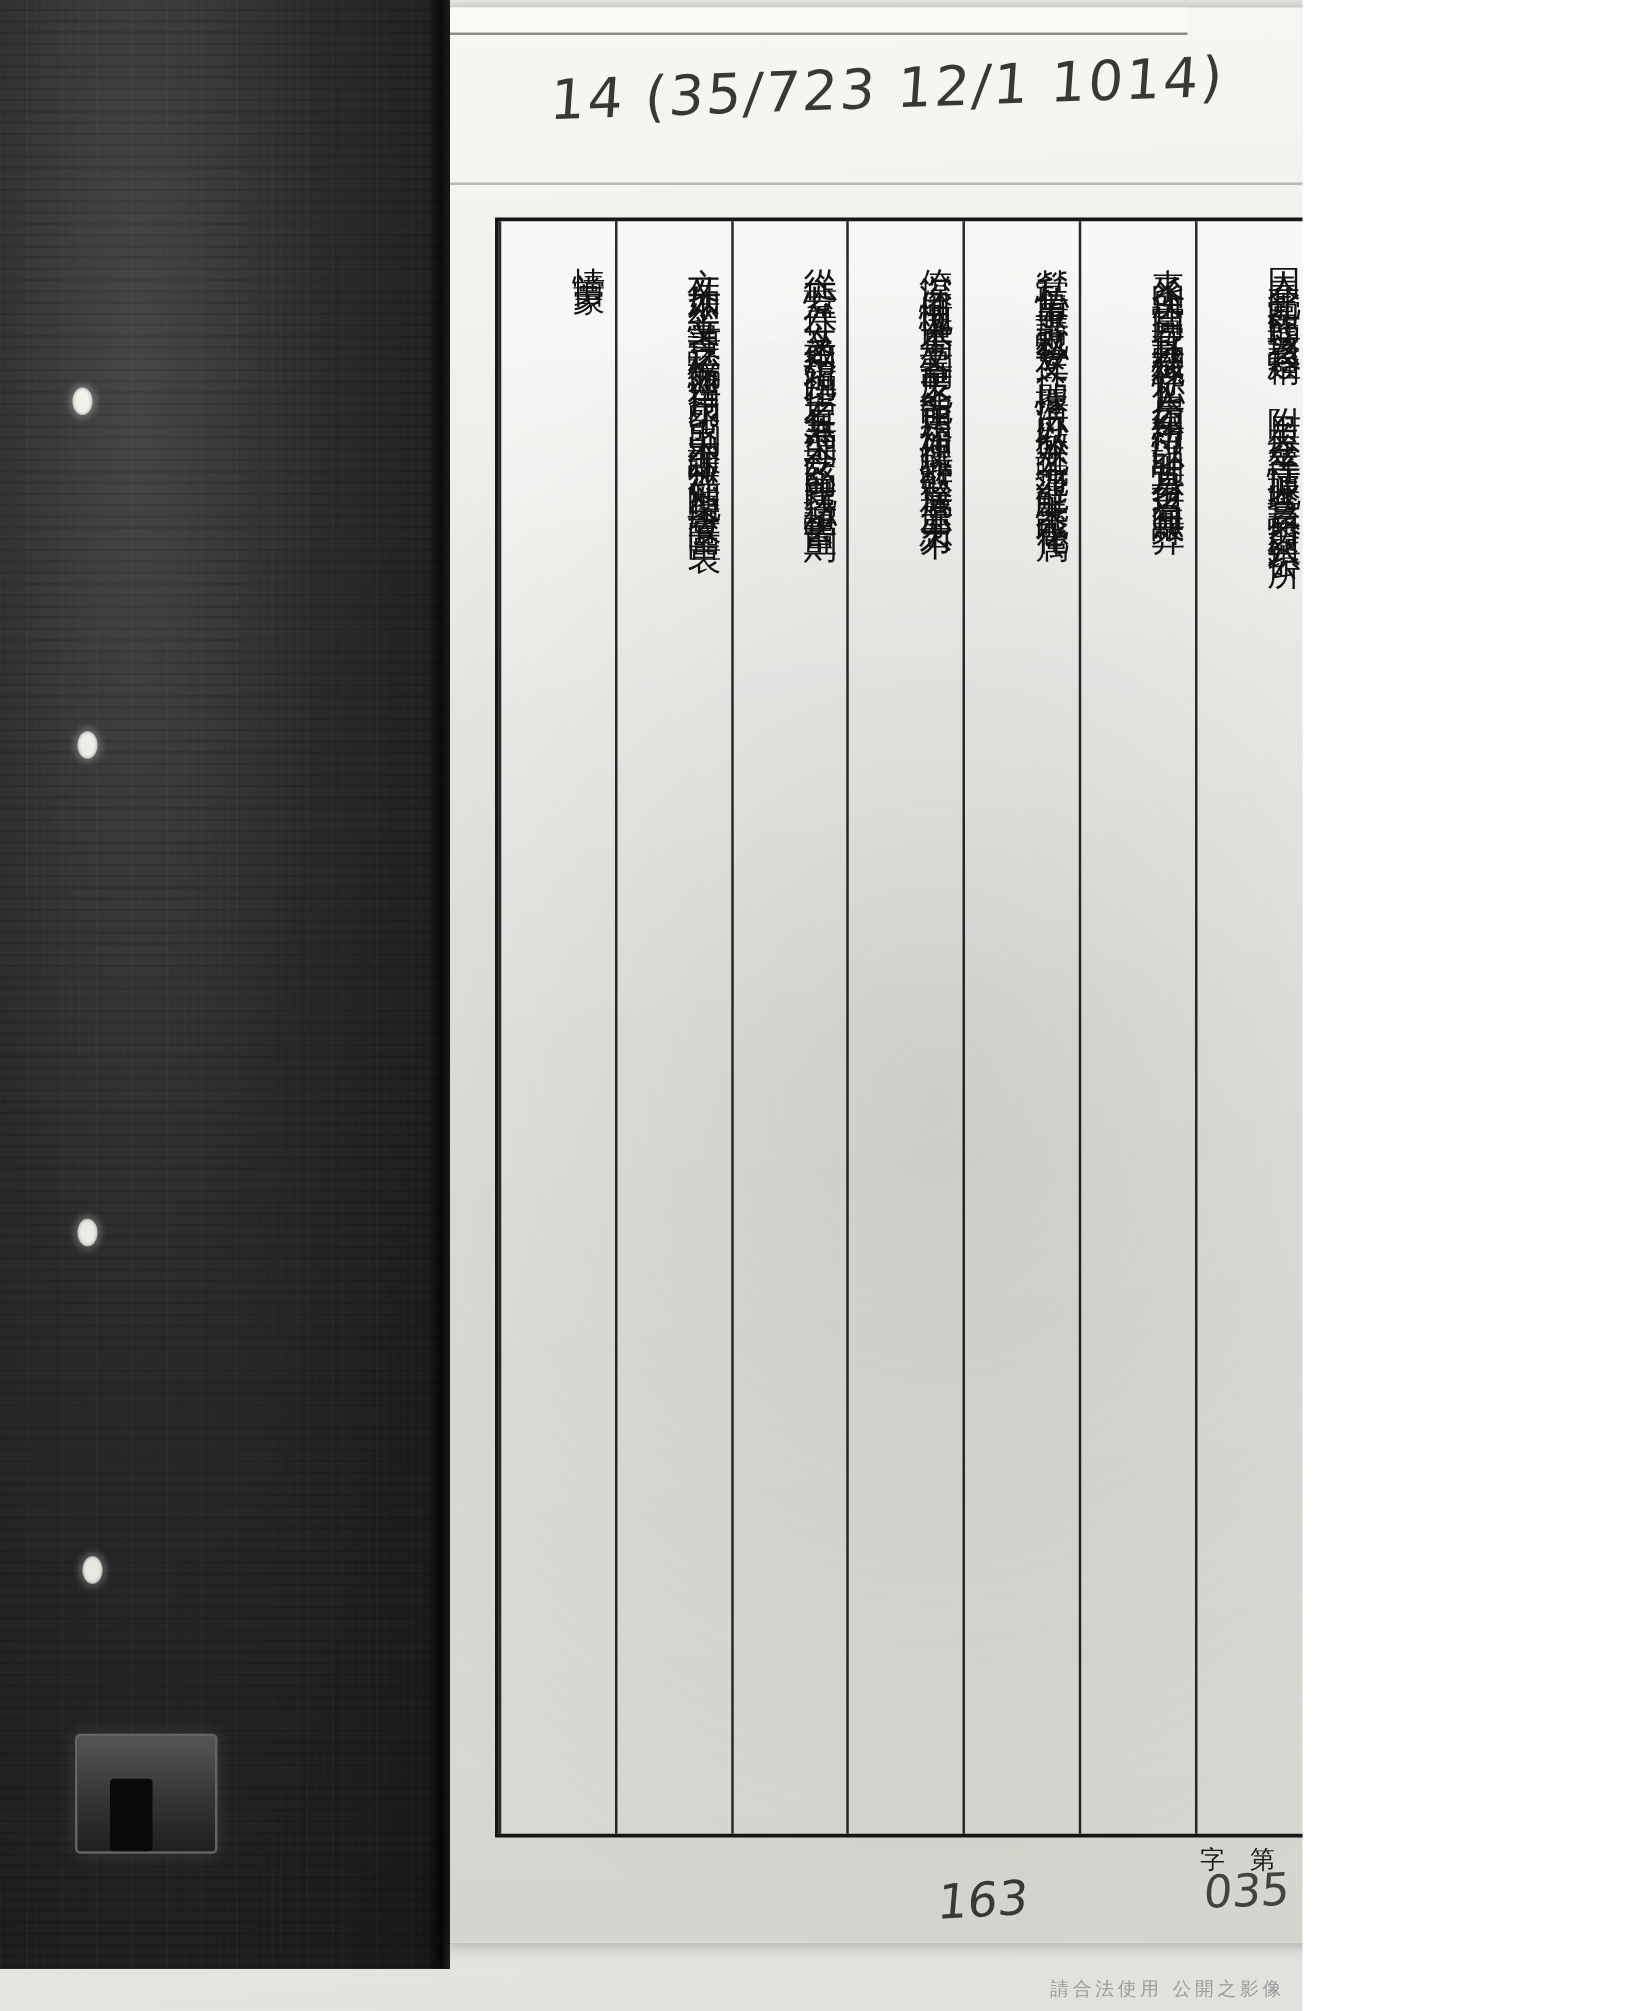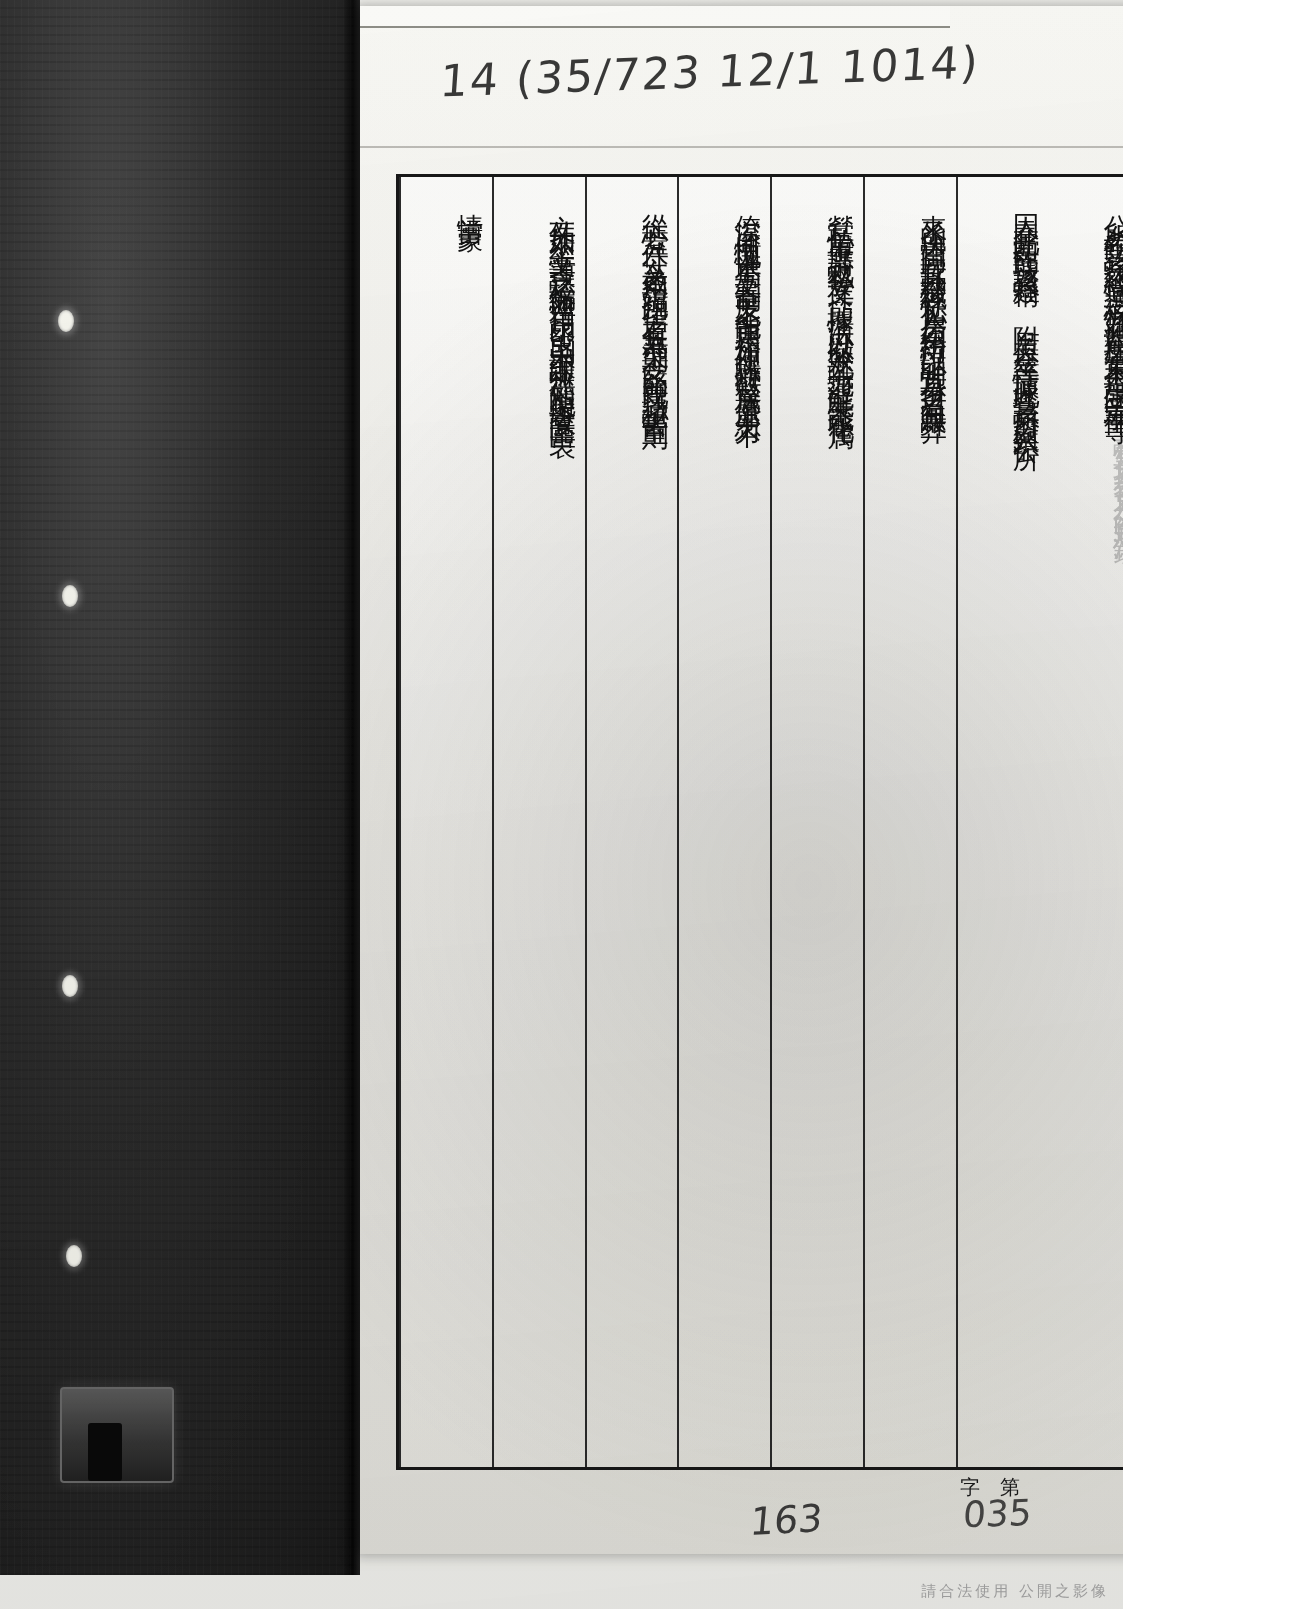--- a/index.html
+++ b/index.html
@@ -2,21 +2,21 @@
 <html><head>
 <meta charset="utf-8">
 <style>
   html, body {
     margin: 0;
     padding: 0;
     background: #ffffff;
   }
   #page {
     position: relative;
-    width: 1123px;
+    width: 1042px;
     height: 1609px;
     overflow: hidden;
     background: #f2f2ee;
     font-family: "DejaVu Serif", serif;
   }
 
   
   .cover {
     position: absolute;
     left: 0; top: 0;

